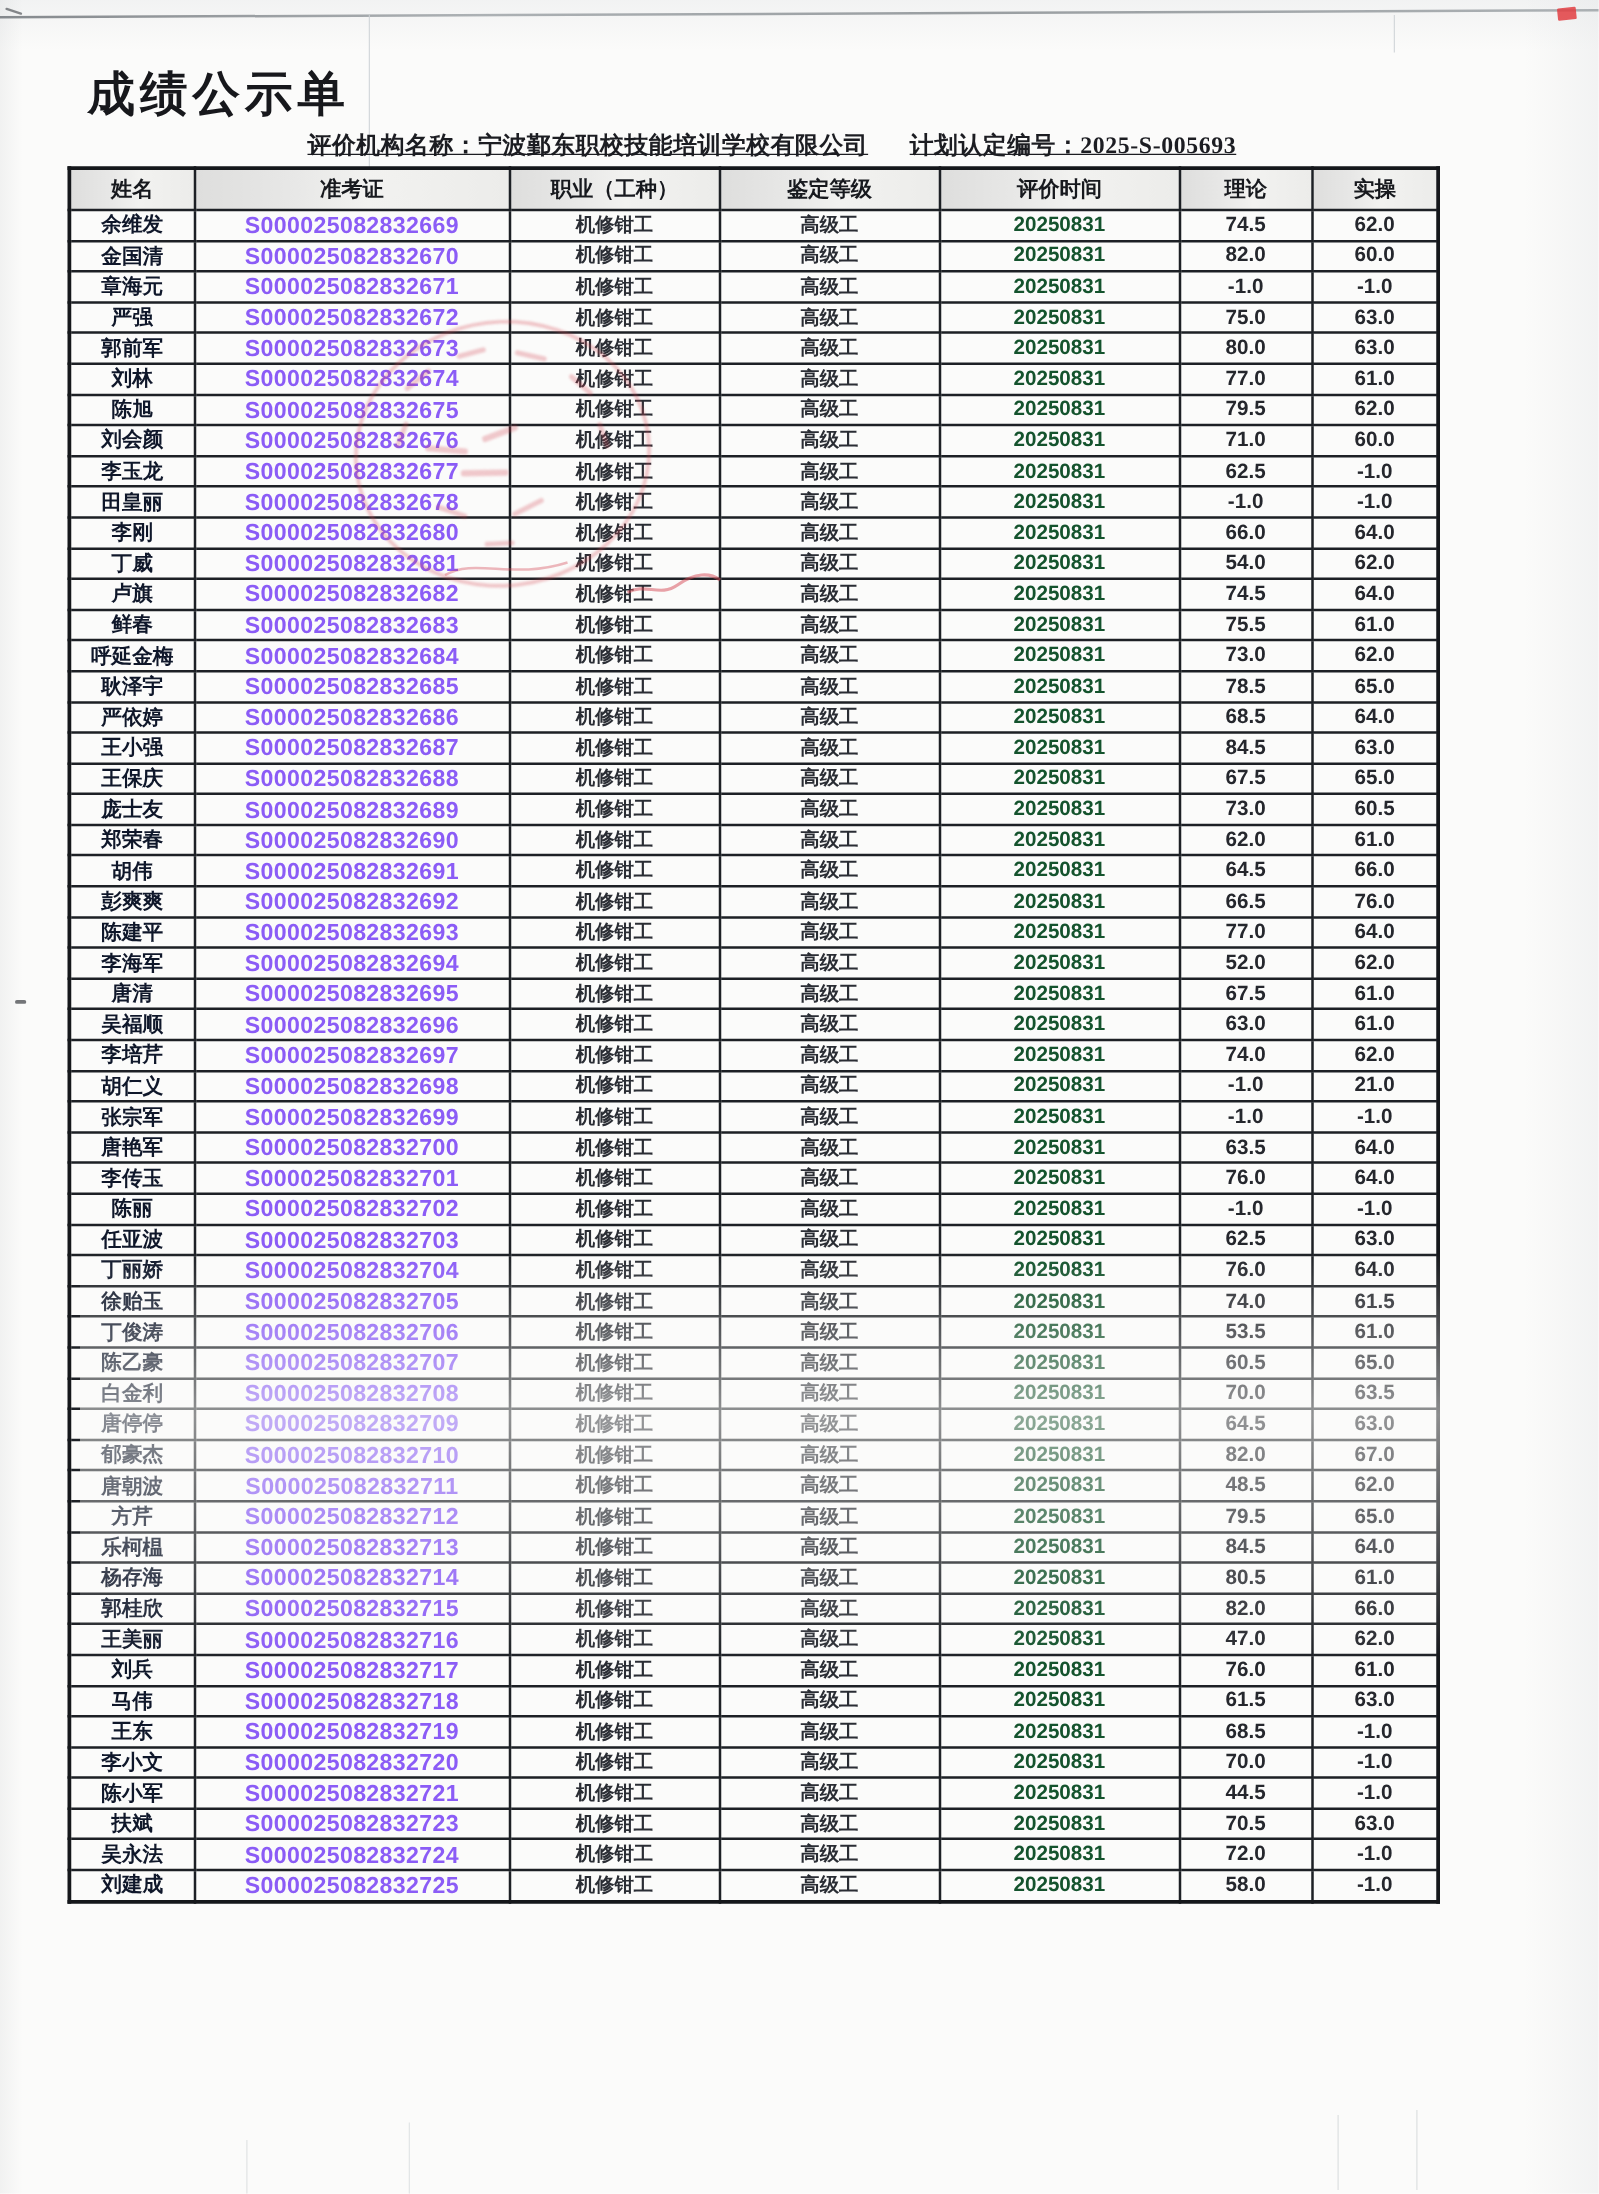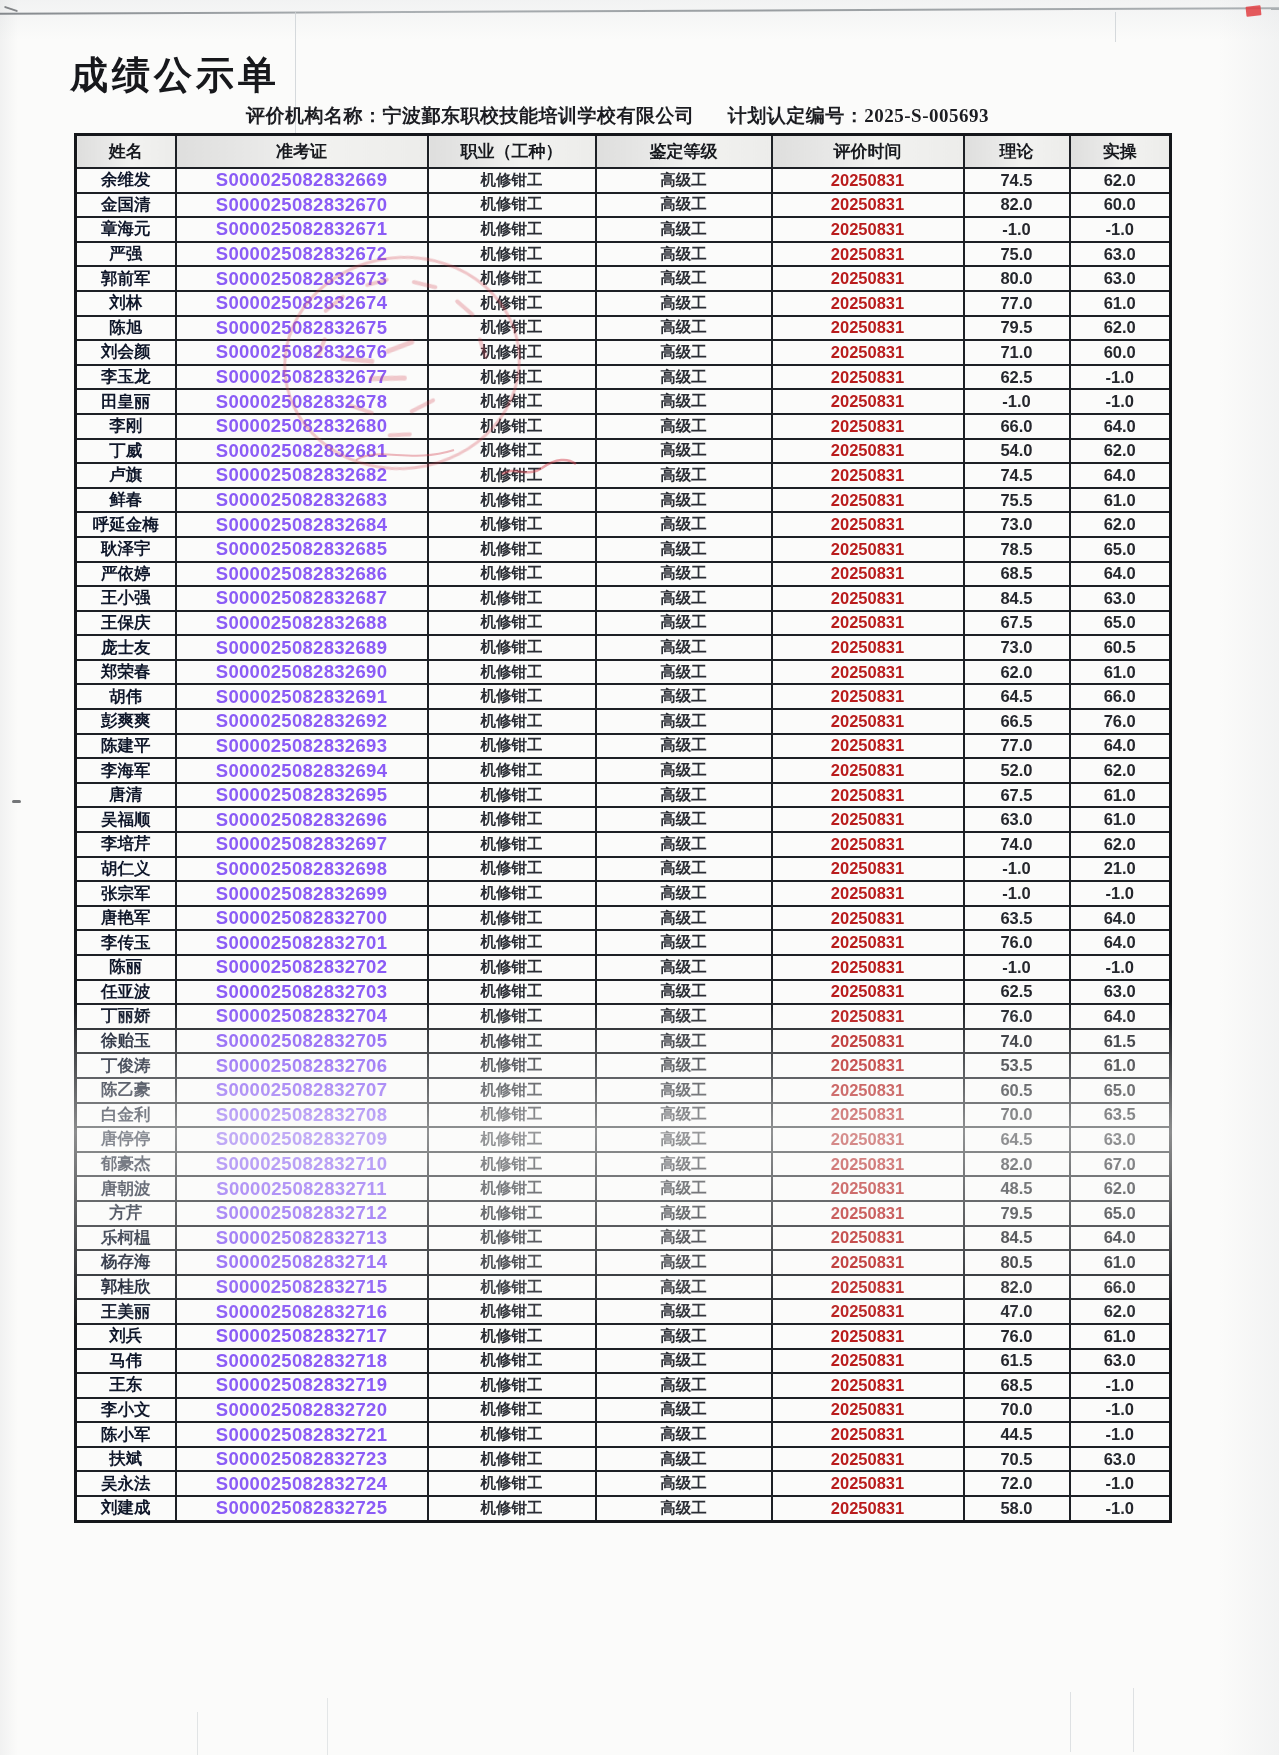--- a/index.html
+++ b/index.html
@@ -21,42 +21,42 @@
     position:absolute;top:50px;left:70px;width:1095px;
     text-align:left;font-family:"Liberation Serif",serif;
     font-size:38px;font-weight:600;letter-spacing:4px;color:#17181c;
   }
   .doc-subtitle{
     position:absolute;top:103px;left:70px;width:1095px;
     text-align:center;font-family:"Liberation Serif",serif;
     font-size:19px;font-weight:700;color:#1c1d22;letter-spacing:0.5px;
     white-space:nowrap;
   }
-  .doc-subtitle .seg{margin:16px 14px;}
+  .doc-subtitle .seg{margin:16px 14px;text-decoration:underline;}
   table.score-table{
-    position:absolute;top:133px;left:74px;width:1095px;
+    position:absolute;top:133px;left:54px;width:1095px;
     border-collapse:collapse;table-layout:fixed;
     background:transparent;
     border-radius:12px;
   }
   table.score-table th,table.score-table td{
     border:2px solid #1d2025;
     text-align:center;vertical-align:middle;
     padding:0 2px;overflow:hidden;white-space:nowrap;
   }
   table.score-table{border:3px solid #15171b;}
   thead th{
     height:31px;font-size:17px;font-weight:700;color:#17191e;
     background:linear-gradient(90deg,#dededd 0%,#e8e8e7 32%,#f2f2f0 55%,#ececea 100%);
   }
   tbody td{height:22.6px;font-weight:700;}
   td.c-name{font-size:16.5px;font-weight:600;color:#0f172a;}
   td.c-id{font-size:18.5px;letter-spacing:0.3px;color:#8b5cf6;}
   td.c-occ,td.c-level{font-size:15.5px;color:#2a2d34;}
-  td.c-date{font-size:16.5px;color:#b91c1c;}
+  td.c-date{font-size:16.5px;color:#14532d;}
   td.c-theory,td.c-prac{font-size:16.5px;color:#25272d;}
   
   .fade-band{
     position:absolute;left:64px;width:1110px;pointer-events:none;
     background:linear-gradient(180deg,rgba(251,251,250,0) 0%,rgba(240,240,238,0.55) 40%,rgba(251,251,250,0) 100%);
     mix-blend-mode:lighten;
   }
   
   .seal{
     position:absolute;left:283px;top:256px;width:238px;height:214px;

